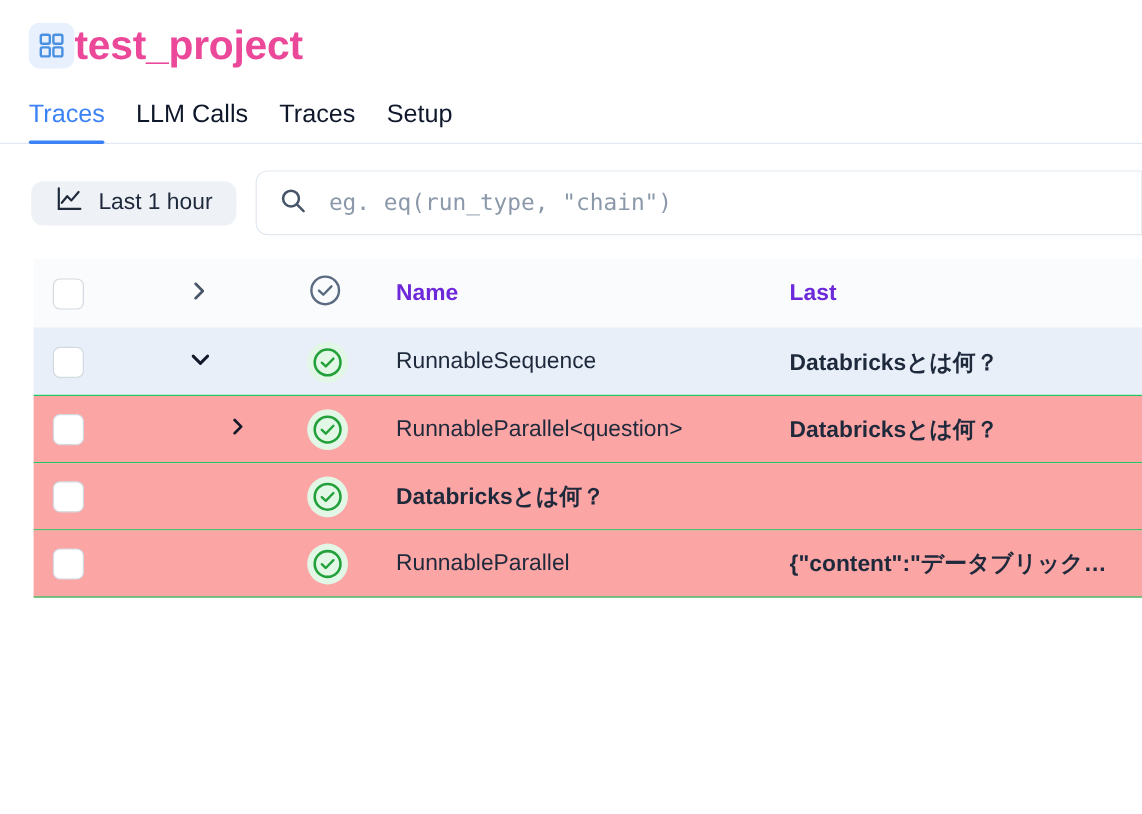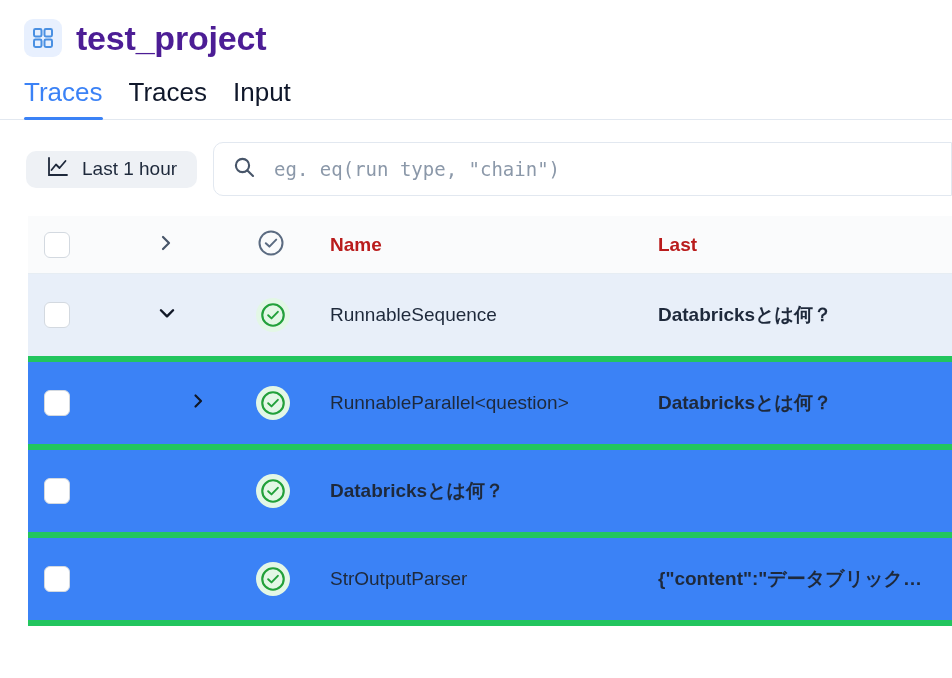--- a/index.html
+++ b/index.html
@@ -19,42 +19,41 @@
     height: 62px; box-sizing: border-box;
   }
   .project-icon {
     width: 38px; height: 38px; border-radius: 9px;
     background: #e8f0fe;
     display: flex; align-items: center; justify-content: center;
     flex: none;
   }
   .project-icon svg { display:block; }
   .project-title {
-    margin-left: 14px;
-    font-size: 34px; font-weight: 700; color: #4c1d95;
+    font-size: 34px; font-weight: 700; color: #ec4899;
     letter-spacing: -0.2px; line-height: 1;
     white-space: nowrap;
   }
 
   
   .tabs {
     position: relative;
     display: flex; align-items: flex-end;
     gap: 26px;
     padding: 0 0 0 24px;
     height: 58px;
     box-sizing: border-box;
   }
   .tabs:after {
     content:""; position:absolute; left:0; right:0; bottom:0;
     height:1px; background:#e2e8f0;
   }
   .tab {
     position: relative;
-    font-size: 26px;
+    font-size: 21px;
     color: #0f172a;
     padding-bottom: 12px;
     cursor: pointer;
     white-space: nowrap;
   }
   .tab.active { color: #3b82f6; }
   .tab.active:after {
     content:""; position:absolute; left:0; right:0; bottom:0;
     height:3px; background:#3b82f6; border-radius:2px; z-index:2;
   }
@@ -90,26 +89,26 @@
     font-family: "DejaVu Sans Mono", monospace;
     font-size: 19px; color: #1e293b;
     width: 100%; min-width: 0;
   }
   .search-input::placeholder { color: #8b98a9; opacity: 1; }
 
   
   .table { margin-left: 28px; width: 924px; }
   .trow {
     display: flex; align-items: center;
-    height: 88px; box-sizing: border-box;
-    border-bottom: 6px solid #22c55e;
+    height: 56px; box-sizing: border-box;
+    border-bottom: 1px solid #22c55e;
     background: #fff;
   }
   .trow.head { height: 58px; background: #fafbfc; border-bottom:1px solid #e6edf3; }
-  .trow.alt  { background: #3b82f6; align-items: center; }
+  .trow.alt  { background: #fca5a5; align-items: center; }
   .trow.sel  { background: #e8eff9; }
 
   .c-check { width: 56px; flex: none; display:flex; align-items:center; justify-content:flex-start; padding-left: 16px; box-sizing:border-box;}
   .cb {
     width: 26px; height: 26px; box-sizing: border-box;
     border: 1px solid #d3d9e0; border-radius: 6px; background: #fff;
     cursor: pointer;
   }
   .c-exp { width: 172px; flex: none; position: relative; height:100%; }
   .chev {
@@ -117,21 +116,21 @@
     cursor: pointer; display:block;
   }
   .chev.lvl0 { left: 72px; }
   .chev.lvl1 { left: 104px; }
   .c-status { width: 74px; flex: none; display:flex; align-items:center; justify-content:flex-start; }
   .c-name {
     width: 328px; flex: none;
     font-size: 19px; color: #1e293b;
     white-space: nowrap; overflow: hidden; text-overflow: ellipsis;
   }
-  .c-name.head, .c-input.head { color:#b91c1c; font-weight:700; font-size:19px; }
+  .c-name.head, .c-input.head { color:#6d28d9; font-weight:700; font-size:19px; }
   .c-input {
     flex: 1; min-width: 0;
     font-size: 19px; color: #1e293b;
     white-space: nowrap; overflow: hidden; font-weight: bold;
   }
   .halo {
     width: 34px; height: 34px; border-radius: 50%;
     background: #e3f7e6;
     display:flex; align-items:center; justify-content:center;
   }
@@ -148,22 +147,23 @@
         <rect x="12.5" y="2" width="7.5" height="7.5" rx="1.4" fill="none" stroke="#4a90e2" stroke-width="2"></rect>
         <rect x="2" y="12.5" width="7.5" height="7.5" rx="1.4" fill="none" stroke="#4a90e2" stroke-width="2"></rect>
         <rect x="12.5" y="12.5" width="7.5" height="7.5" rx="1.4" fill="none" stroke="#4a90e2" stroke-width="2"></rect>
       </svg>
     </div>
     <div class="project-title">test_project</div>
   </div>
 
   <div class="tabs">
     <div class="tab active">Traces</div>
+    <div class="tab">LLM Calls</div>
     <div class="tab">Traces</div>
-    <div class="tab">Input</div>
+    <div class="tab">Setup</div>
   </div>
 
   <div class="toolbar">
     <div class="range-btn">
       <span>
         <svg width="24" height="24" viewBox="0 0 24 24">
           <path d="M3 3 V20 H21" fill="none" stroke="#1e293b" stroke-width="1.8" stroke-linecap="round"></path>
           <path d="M5.5 15 L10 9.5 L13.5 13 L19.5 6" fill="none" stroke="#1e293b" stroke-width="1.8" stroke-linecap="round" stroke-linejoin="round"></path>
         </svg>
       </span>
@@ -275,18 +275,18 @@
       </div>
       <div class="c-exp"></div>
       <div class="c-status">
         <span class="halo">
           <svg width="28" height="28" viewBox="0 0 30 30">
             <circle cx="15" cy="15" r="11.5" fill="none" stroke="#22a03a" stroke-width="2.3"></circle>
             <path d="M9.8 15.2 L13.4 18.6 L20.2 11.6" fill="none" stroke="#22a03a" stroke-width="2.1" stroke-linecap="round" stroke-linejoin="round"></path>
           </svg>
         </span>
       </div>
-      <div class="c-name">StrOutputParser</div>
+      <div class="c-name">RunnableParallel</div>
       <div class="c-input">{"content":"データブリック…</div>
     </div>
 
   </div>
 </div>
 
 </body></html>

